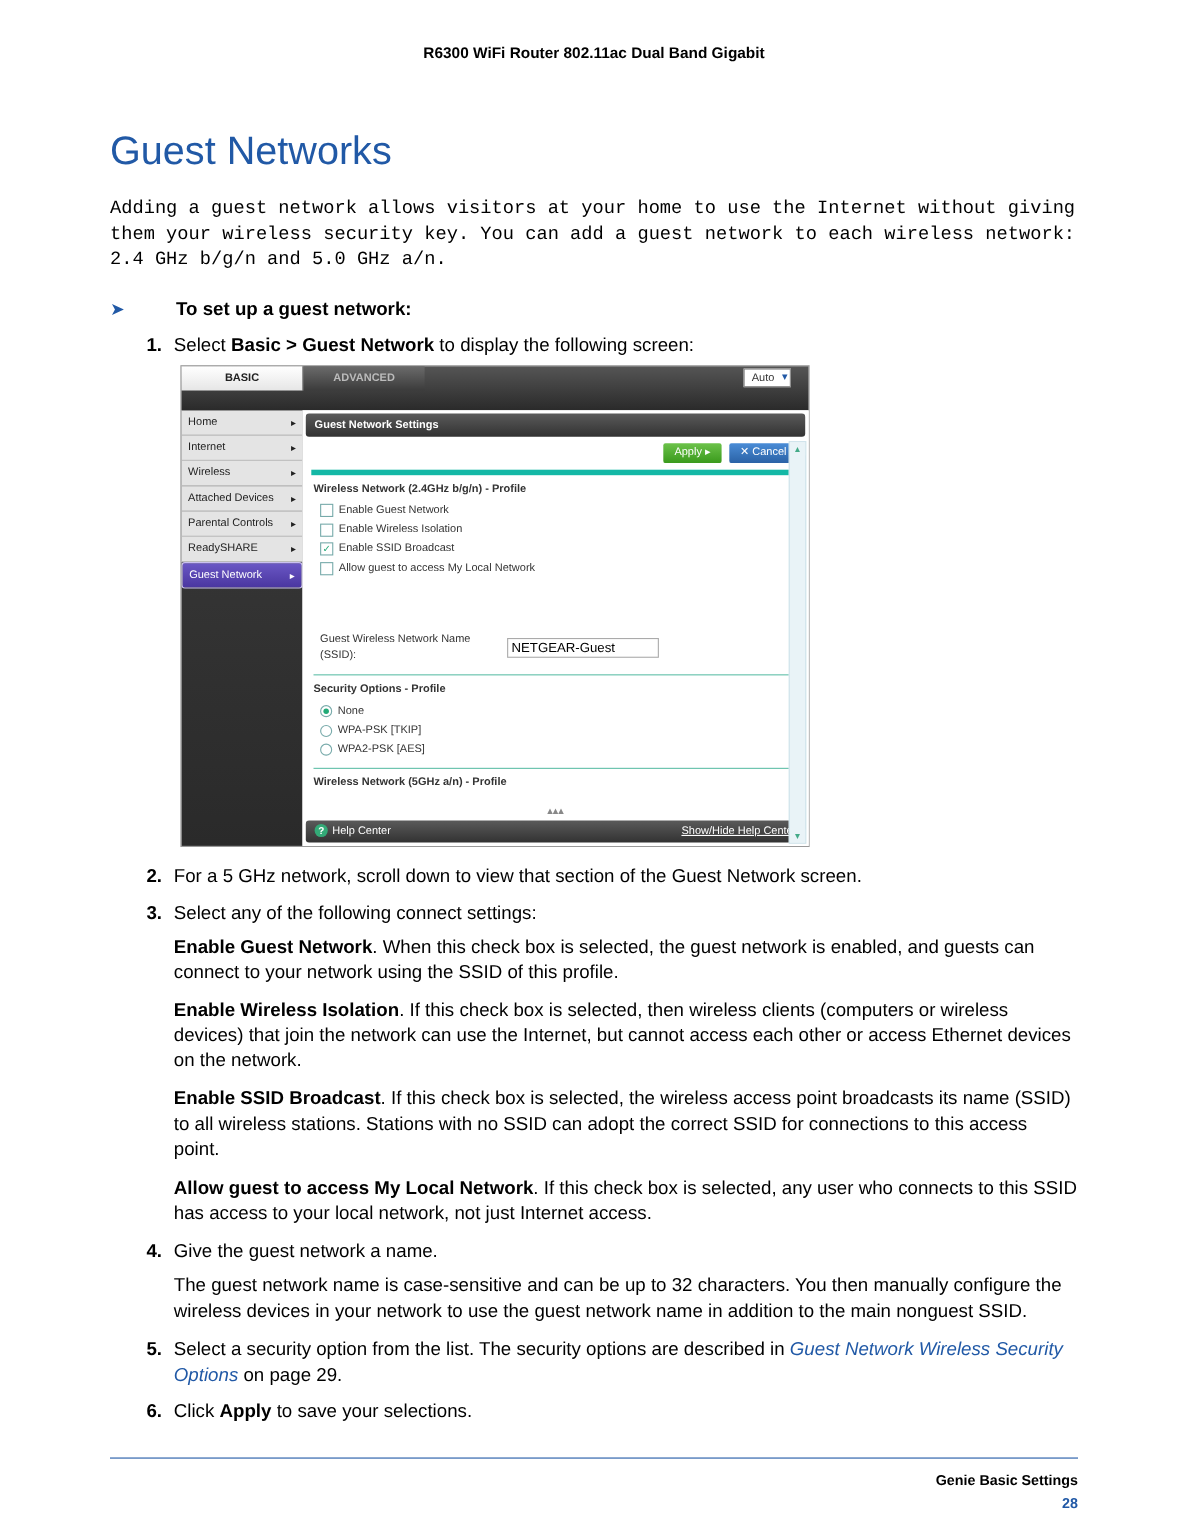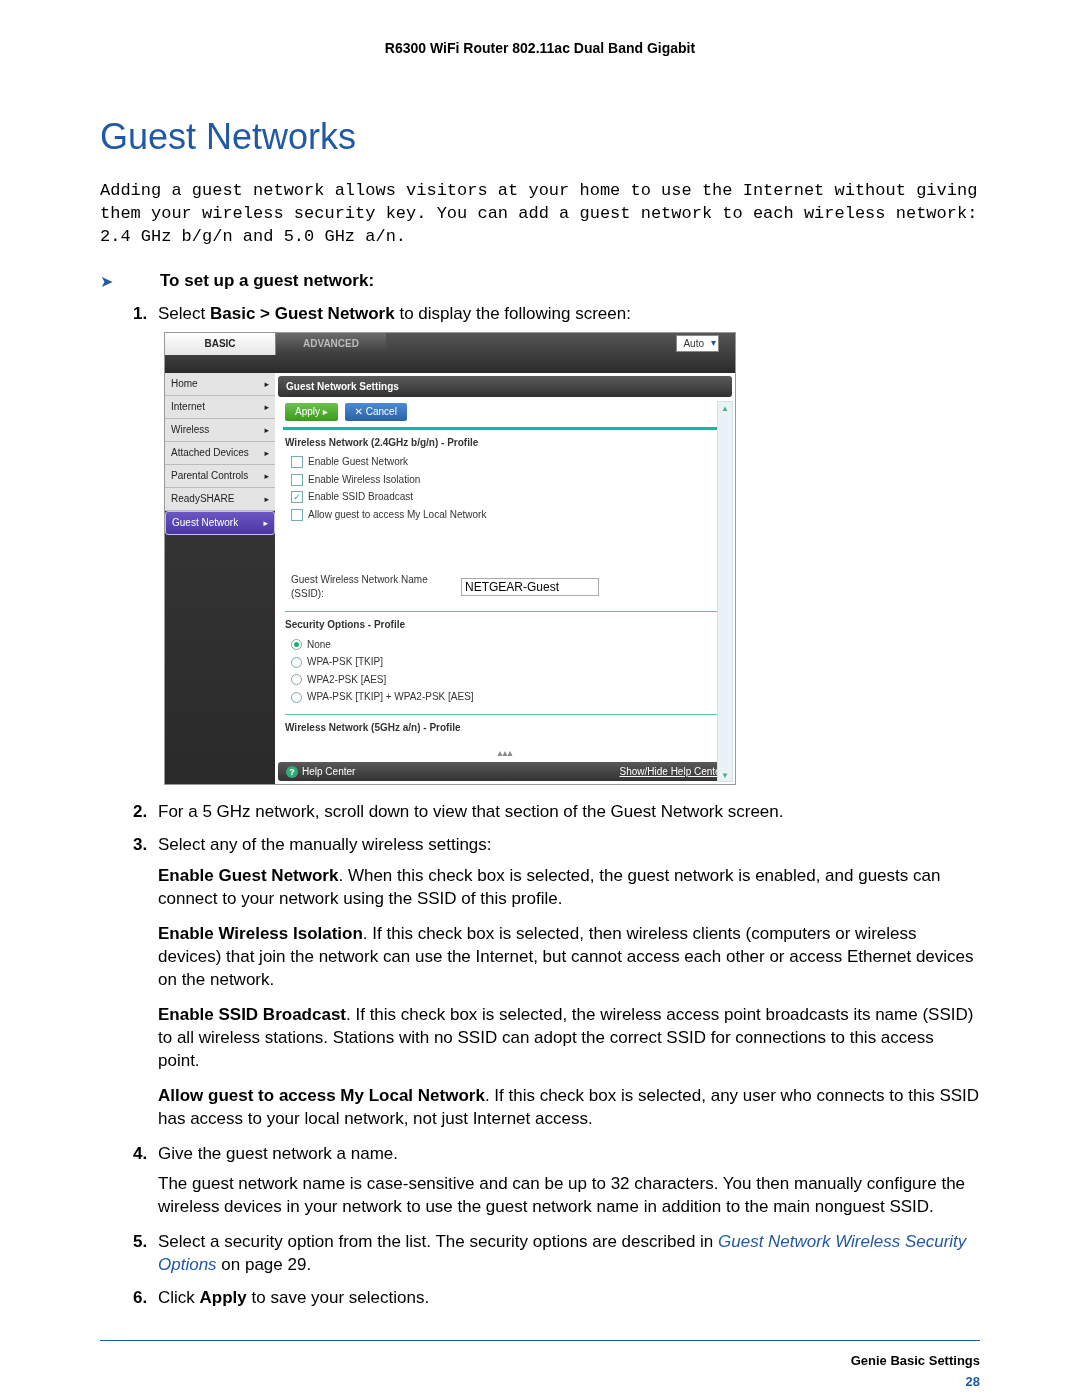--- a/index.html
+++ b/index.html
@@ -178,23 +178,23 @@
   .pane-header {
     background: linear-gradient(#5a5a5a,#323232);
     color:#fff;
     font-size:10px;
     font-weight:bold;
     padding:4px 8px;
     border-radius:3px;
     margin:3px 3px 0 3px;
   }
   .btn-row {
-    text-align:left;
+    text-align:right;
     padding:6px 0;
-    border-bottom:3px solid #14b8a6;
+    border-bottom:5px solid #14b8a6;
     margin:0 8px;
   }
   .btn {
     display:inline-block;
     font-size:10px;
     color:#fff;
     padding:2px 10px;
     border-radius:2px;
     margin:0 2px;
   }
@@ -381,24 +381,20 @@
                 <span>None</span>
               </div>
               <div class="chk-row">
                 <span class="radio-circle"></span>
                 <span>WPA-PSK [TKIP]</span>
               </div>
               <div class="chk-row">
                 <span class="radio-circle"></span>
                 <span>WPA2-PSK [AES]</span>
               </div>
-              <div class="chk-row">
-                <span class="radio-circle"></span>
-                <span>WPA-PSK [TKIP] + WPA2-PSK [AES]</span>
-              </div>
             </div>
 
             <div class="profile" style="border-bottom:none;padding-bottom:2px;">
               <div class="profile-title">Wireless Network (5GHz a/n) - Profile</div>
             </div>
 
             <div class="resize-arrow">▴▴▴</div>
 
             <div class="help-bar">
               <span>
@@ -412,21 +408,21 @@
               <div class="dn">▾</div>
             </div>
           </div>
         </div>
       </div>
     </li>
 
     <li>For a 5 GHz network, scroll down to view that section of the Guest Network screen.</li>
 
     <li>
-      <span>Select any of the manually wireless settings:</span>
+      <span>Select any of the following connect settings:</span>
       <p><strong class="inline">Enable Guest Network</strong><span>. When this check box is selected, the guest network is enabled, and guests can connect to your network using the SSID of this profile.</span></p>
       <p><strong class="inline">Enable Wireless Isolation</strong><span>. If this check box is selected, then wireless clients (computers or wireless devices) that join the network can use the Internet, but cannot access each other or access Ethernet devices on the network.</span></p>
       <p><strong class="inline">Enable SSID Broadcast</strong><span>. If this check box is selected, the wireless access point broadcasts its name (SSID) to all wireless stations. Stations with no SSID can adopt the correct SSID for connections to this access point.</span></p>
       <p><strong class="inline">Allow guest to access My Local Network</strong><span>. If this check box is selected, any user who connects to this SSID has access to your local network, not just Internet access.</span></p>
     </li>
 
     <li>
       <span>Give the guest network a name.</span>
       <p>The guest network name is case-sensitive and can be up to 32 characters. You then manually configure the wireless devices in your network to use the guest network name in addition to the main nonguest SSID.</p>
     </li>

